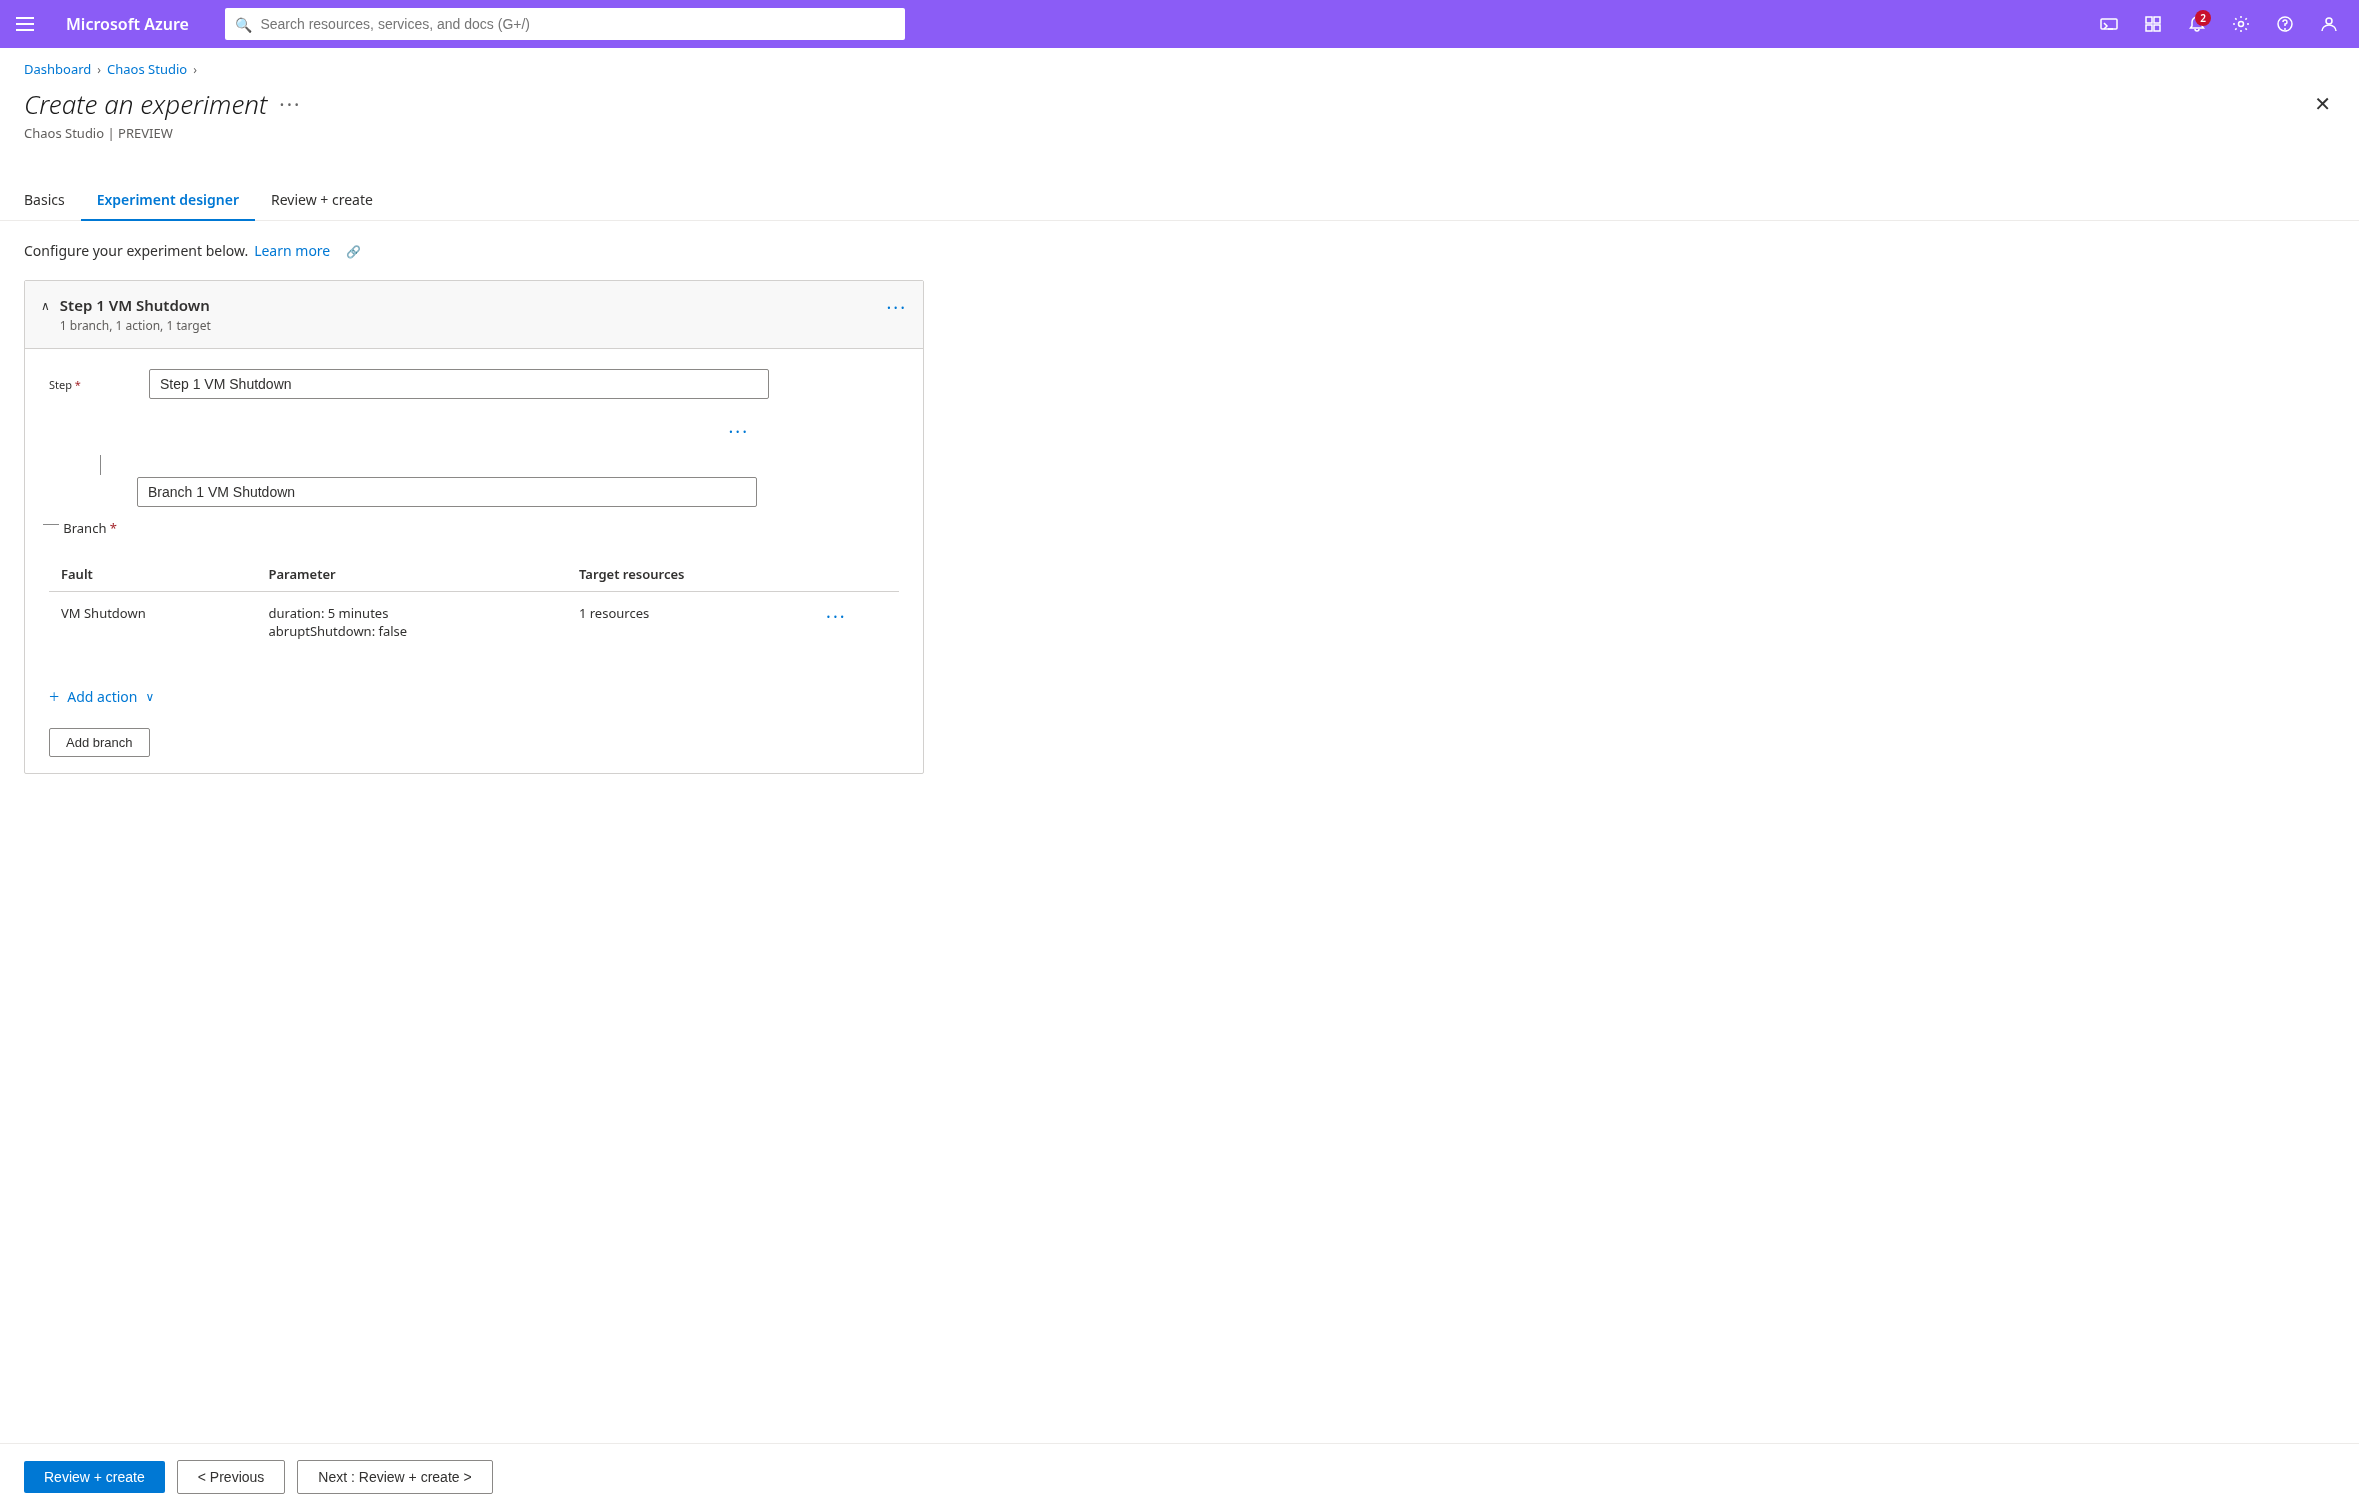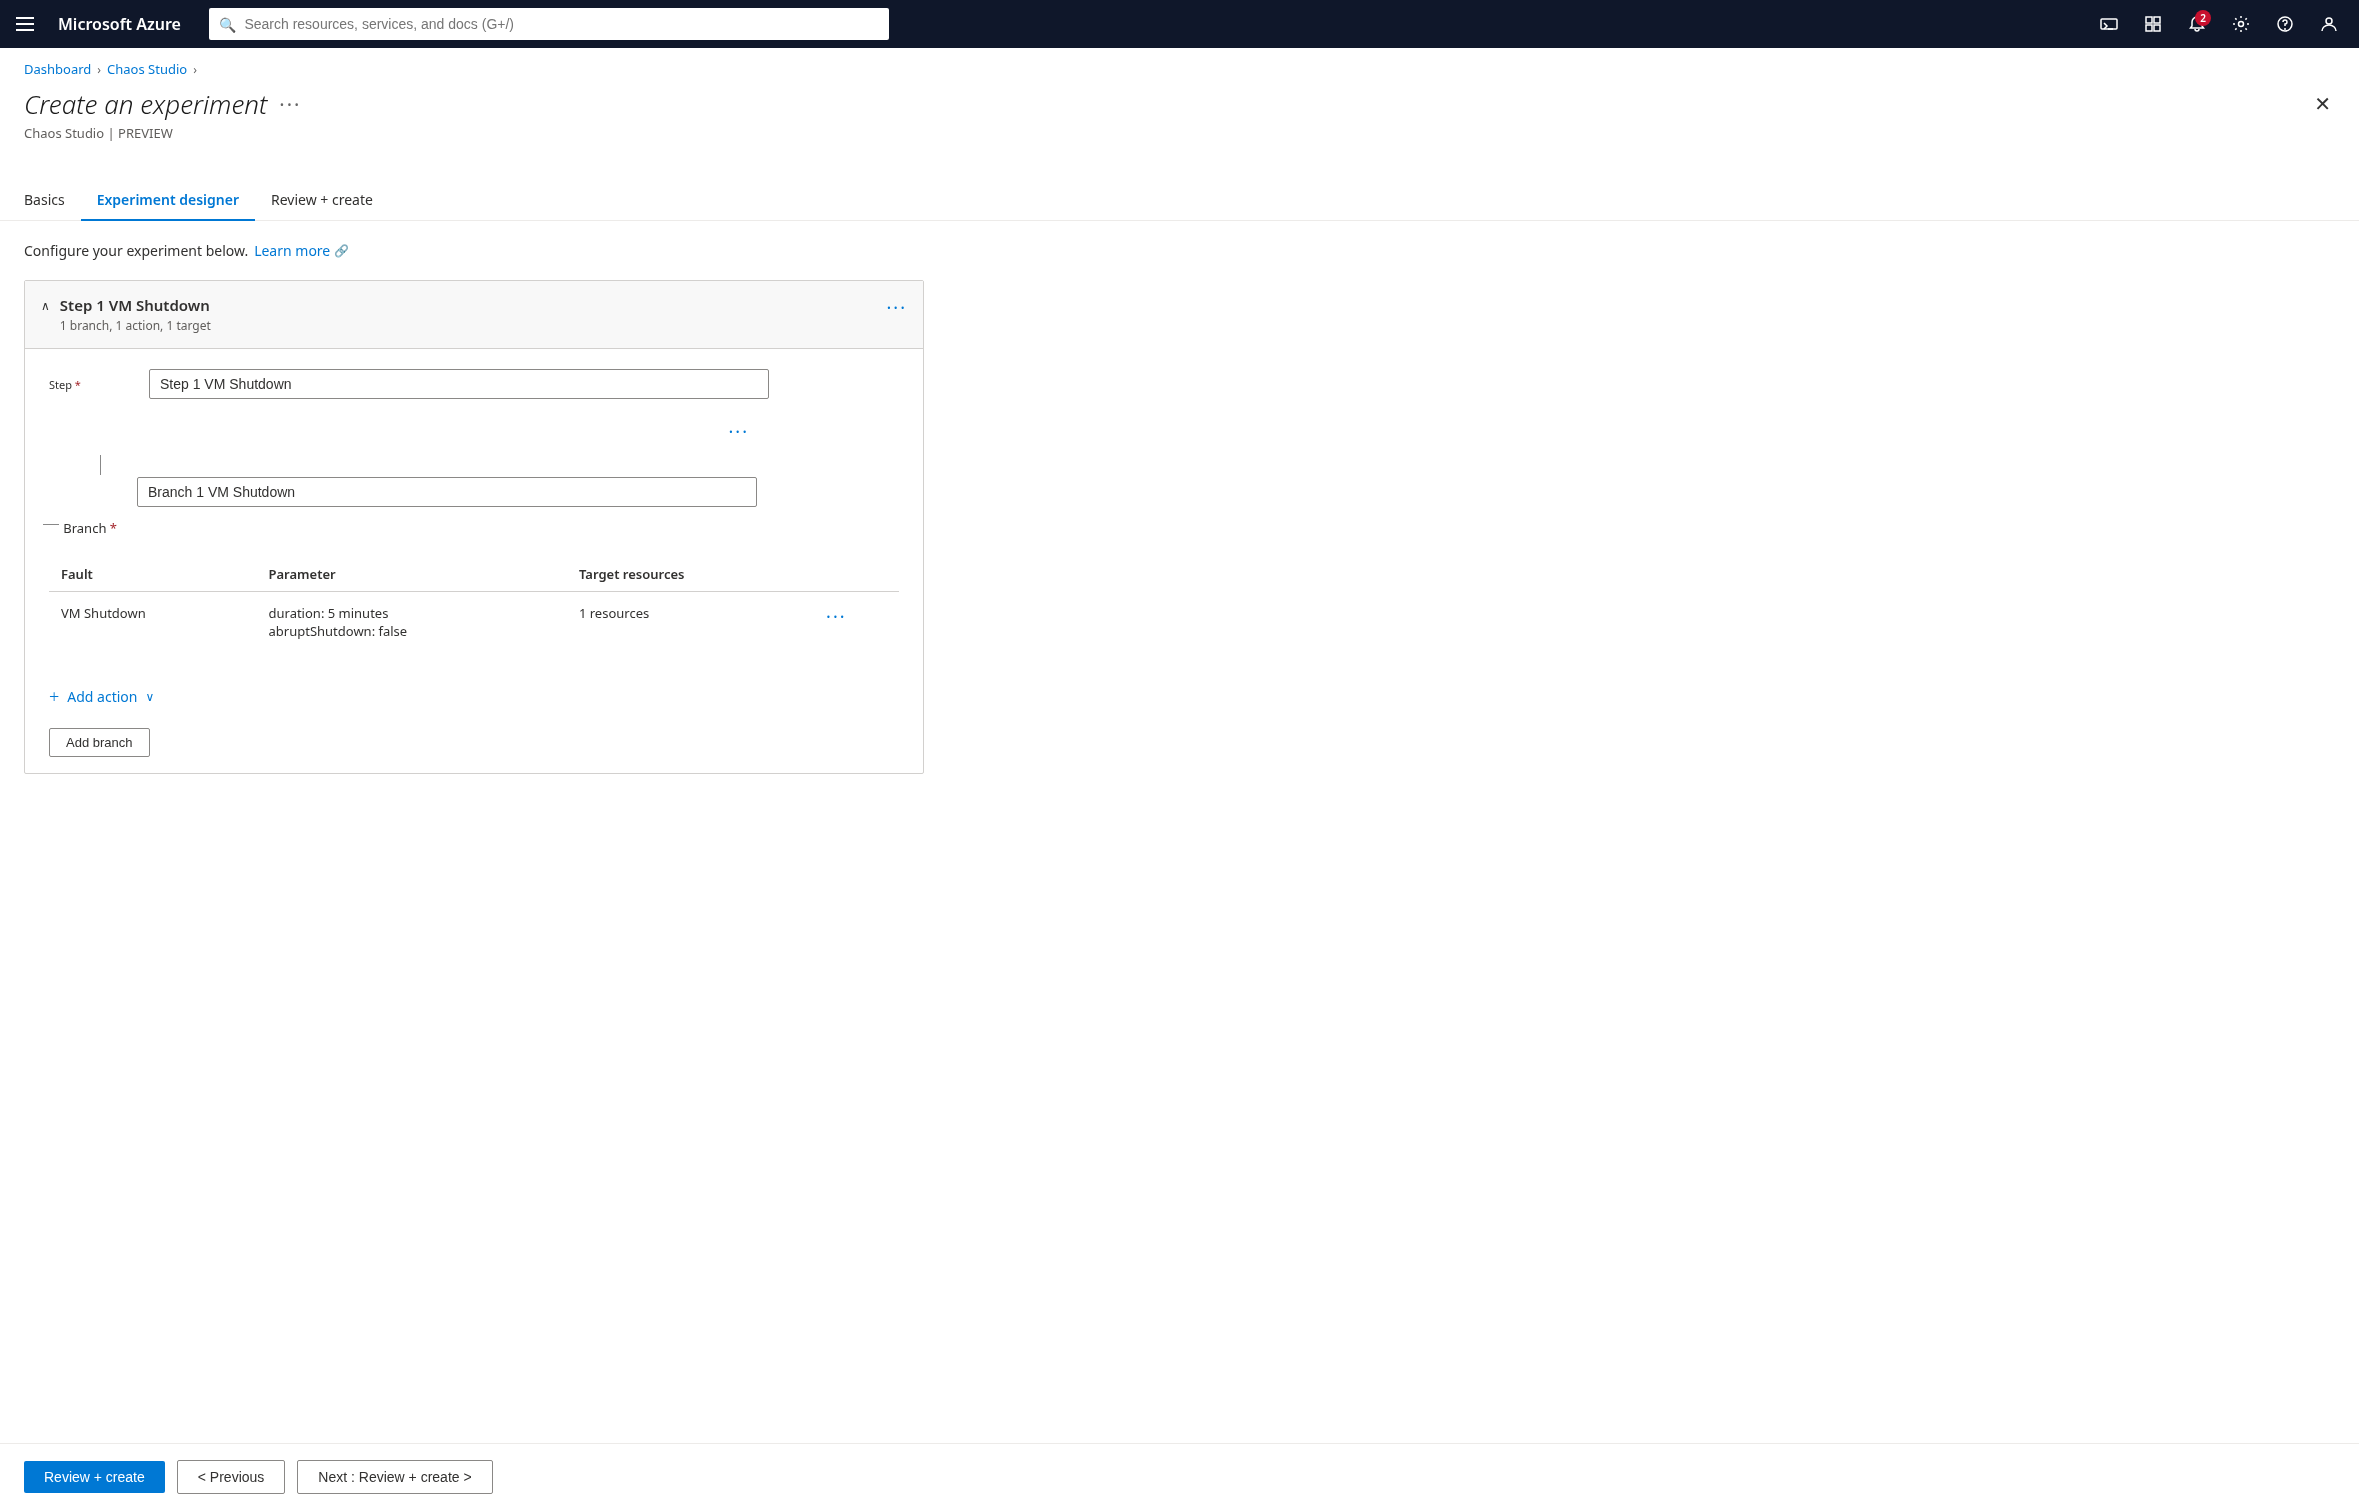--- a/index.html
+++ b/index.html
@@ -2,25 +2,25 @@
 <html><head>
   <meta charset="utf-8">
   <style>
     * { box-sizing: border-box; margin: 0; padding: 0; }
     body { font-family: 'Segoe UI', system-ui, sans-serif; font-size: 14px; background: #f3f2f1; }
 
     
     .topbar {
       display: flex;
       align-items: center;
-      background: #0f172a;
+      background: #8b5cf6;
       color: white;
       height: 48px;
       padding: 0 12px;
-      gap: 20px;
+      gap: 28px;
     }
     .topbar-hamburger {
       display: flex; flex-direction: column; gap: 4px; cursor: pointer; padding: 4px;
     }
     .topbar-hamburger span {
       display: block; width: 18px; height: 2px; background: white;
     }
     .topbar-logo {
       font-size: 16px; font-weight: 600; white-space: nowrap; margin-right: 8px;
     }
@@ -114,21 +114,21 @@
     
     .content {
       padding: 20px 24px;
       flex: 1;
     }
 
     .configure-text {
       font-size: 14px; color: #323130; margin-bottom: 20px;
       display: flex; align-items: center; gap: 6px;
     }
-    .configure-text a { color: #0078d4; text-decoration: none; display: flex; align-items: center; gap: 4px; }
+    .configure-text a { color: #0078d4; text-decoration: none; display: flex; align-items: flex-end; gap: 16px; }
     .external-link-icon { font-size: 12px; }
 
     
     .step-card {
       border: 1px solid #d2d0ce;
       border-radius: 2px;
       max-width: 900px;
     }
     .step-header {
       background: #f8f8f8;

